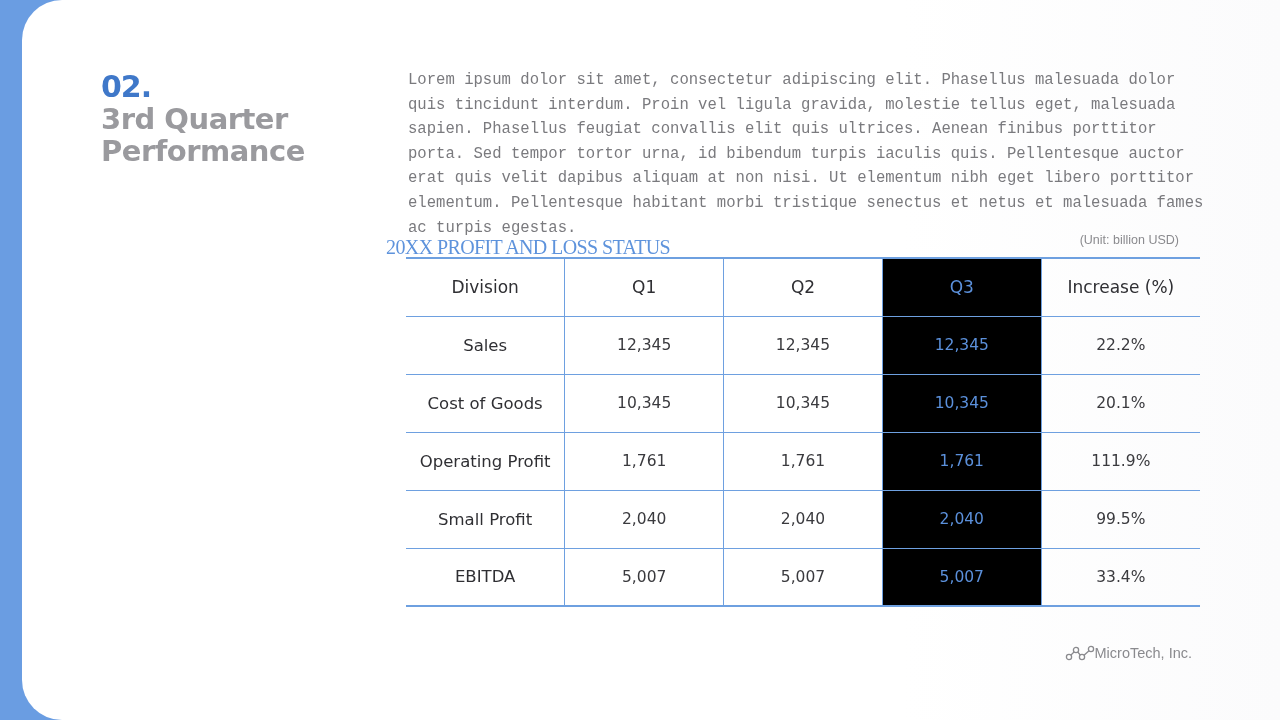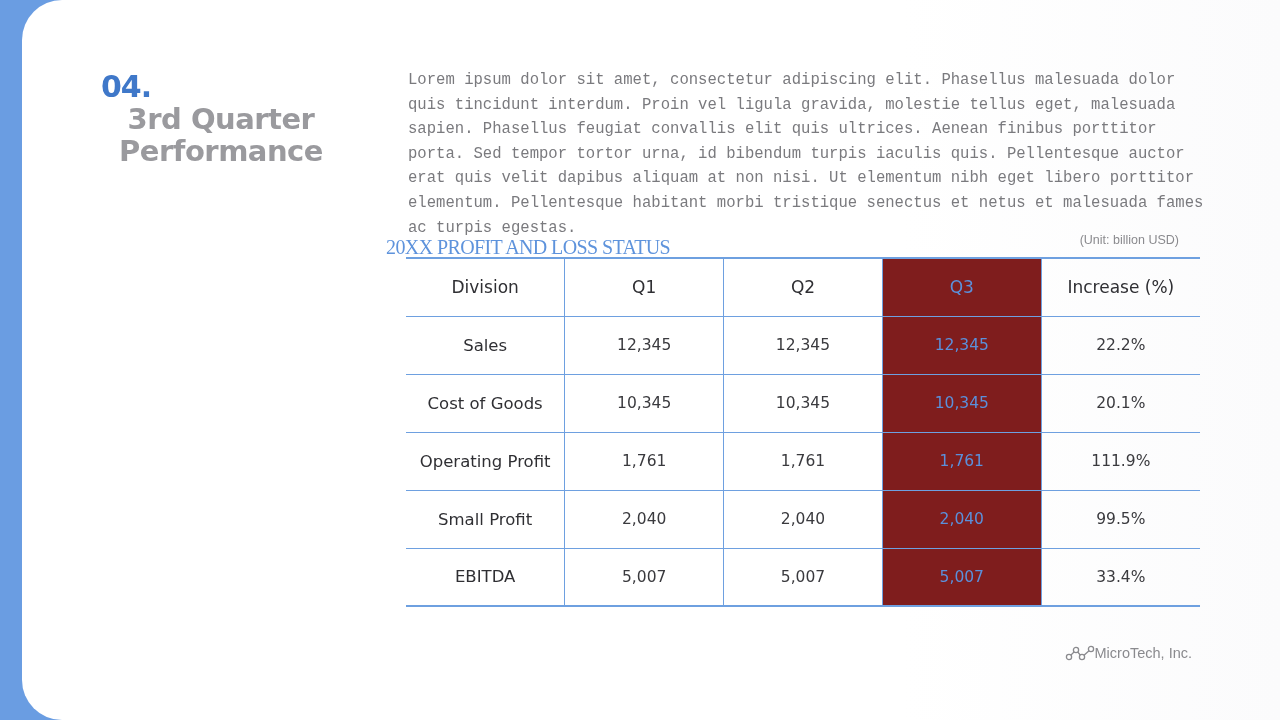--- a/index.html
+++ b/index.html
@@ -28,21 +28,20 @@
   }
   .section-title {
     position: absolute;
     left: 101px; top: 103px;
     font-size: 29px; font-weight: bold;
     color: #9a9a9e;
     font-family: "DejaVu Sans", sans-serif;
     letter-spacing: -0.5px;
     line-height: 32px;
     width: 240px;
-    text-align: center;
   }
   .body-text {
     position: absolute;
     left: 408px; top: 68px;
     width: 800px;
     font-size: 15.6px;
     line-height: 24.6px;
     color: #7a7a7e;
     font-family: Liberation Mono, monospace;
   }
@@ -77,37 +76,37 @@
     border-right: 1px solid #6ea0e0;
     width: 158.8px;
     font-weight: normal;
   }
   table.pl th:last-child, table.pl td:last-child { border-right: none; }
   table.pl thead tr { border-top: 2px solid #6ea0e0; }
   table.pl tbody tr:last-child td { border-bottom: 2px solid #6ea0e0; }
   table.pl th { font-size: 17px; color: #2f2f33; }
   table.pl td { font-size: 15.5px; color: #3a3a3e; }
   table.pl td.division { font-size: 16.5px; color: #2f2f33; margin-top: 32px; }
-  table.pl .q3 { background: #7f1d1d; color: #5b90db; }
+  table.pl .q3 { background: #000000; color: #5b90db; }
   .footer {
     position: absolute;
     right: 88px; top: 645px;
     display: flex; align-items: center; 
     color: #8a8a8e;
     font-size: 14.5px;
     font-family: "Liberation Sans", sans-serif;
   }
   .footer svg { display: block; }
 </style>
 </head>
 <body>
 
 <div class="slide"></div>
 
-<div class="section-num">04.</div>
+<div class="section-num">02.</div>
 <div class="section-title">3rd Quarter Performance</div>
 
 <p class="body-text">Lorem ipsum dolor sit amet, consectetur adipiscing elit. Phasellus malesuada dolor quis tincidunt interdum. Proin vel ligula gravida, molestie tellus eget, malesuada sapien. Phasellus feugiat convallis elit quis ultrices. Aenean finibus porttitor porta. Sed tempor tortor urna, id bibendum turpis iaculis quis. Pellentesque auctor erat quis velit dapibus aliquam at non nisi. Ut elementum nibh eget libero porttitor elementum. Pellentesque habitant morbi tristique senectus et netus et malesuada fames ac turpis egestas.</p>
 
 <div class="table-title">20XX PROFIT AND LOSS STATUS</div>
 <div class="unit">(Unit: billion USD)</div>
 
 <table class="pl">
   <thead>
     <tr>

